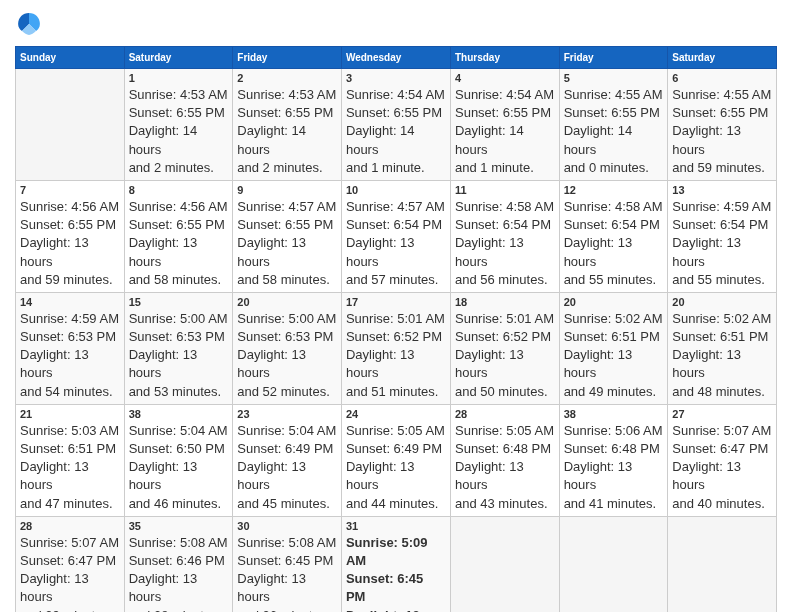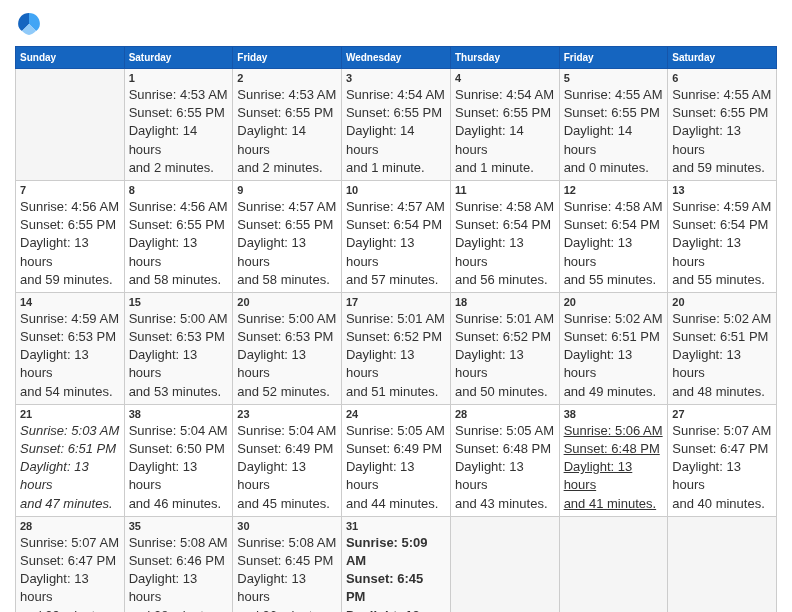--- a/index.html
+++ b/index.html
@@ -270,21 +270,21 @@
             <span class="day-number">20</span>
             <div class="day-info" style="white-space: pre-line;">Sunrise: 5:02 AM
 Sunset: 6:51 PM
 Daylight: 13 hours
 and 48 minutes.</div>
           </td>
         </tr>
         <tr>
           <td>
             <span class="day-number">21</span>
-            <div class="day-info" style="white-space: pre-line; font-style: italic;">Sunrise: 5:03 AM
+            <div class="day-info" style="white-space: pre-line;">Sunrise: 5:03 AM
 Sunset: 6:51 PM
 Daylight: 13 hours
 and 47 minutes.</div>
           </td>
           <td>
             <span class="day-number">38</span>
             <div class="day-info" style="white-space: pre-line;">Sunrise: 5:04 AM
 Sunset: 6:50 PM
 Daylight: 13 hours
 and 46 minutes.</div>
@@ -305,21 +305,21 @@
           </td>
           <td>
             <span class="day-number">28</span>
             <div class="day-info" style="white-space: pre-line;">Sunrise: 5:05 AM
 Sunset: 6:48 PM
 Daylight: 13 hours
 and 43 minutes.</div>
           </td>
           <td>
             <span class="day-number">38</span>
-            <div class="day-info" style="white-space: pre-line; text-decoration: underline;">Sunrise: 5:06 AM
+            <div class="day-info" style="white-space: pre-line;">Sunrise: 5:06 AM
 Sunset: 6:48 PM
 Daylight: 13 hours
 and 41 minutes.</div>
           </td>
           <td>
             <span class="day-number">27</span>
             <div class="day-info" style="white-space: pre-line;">Sunrise: 5:07 AM
 Sunset: 6:47 PM
 Daylight: 13 hours
 and 40 minutes.</div>

